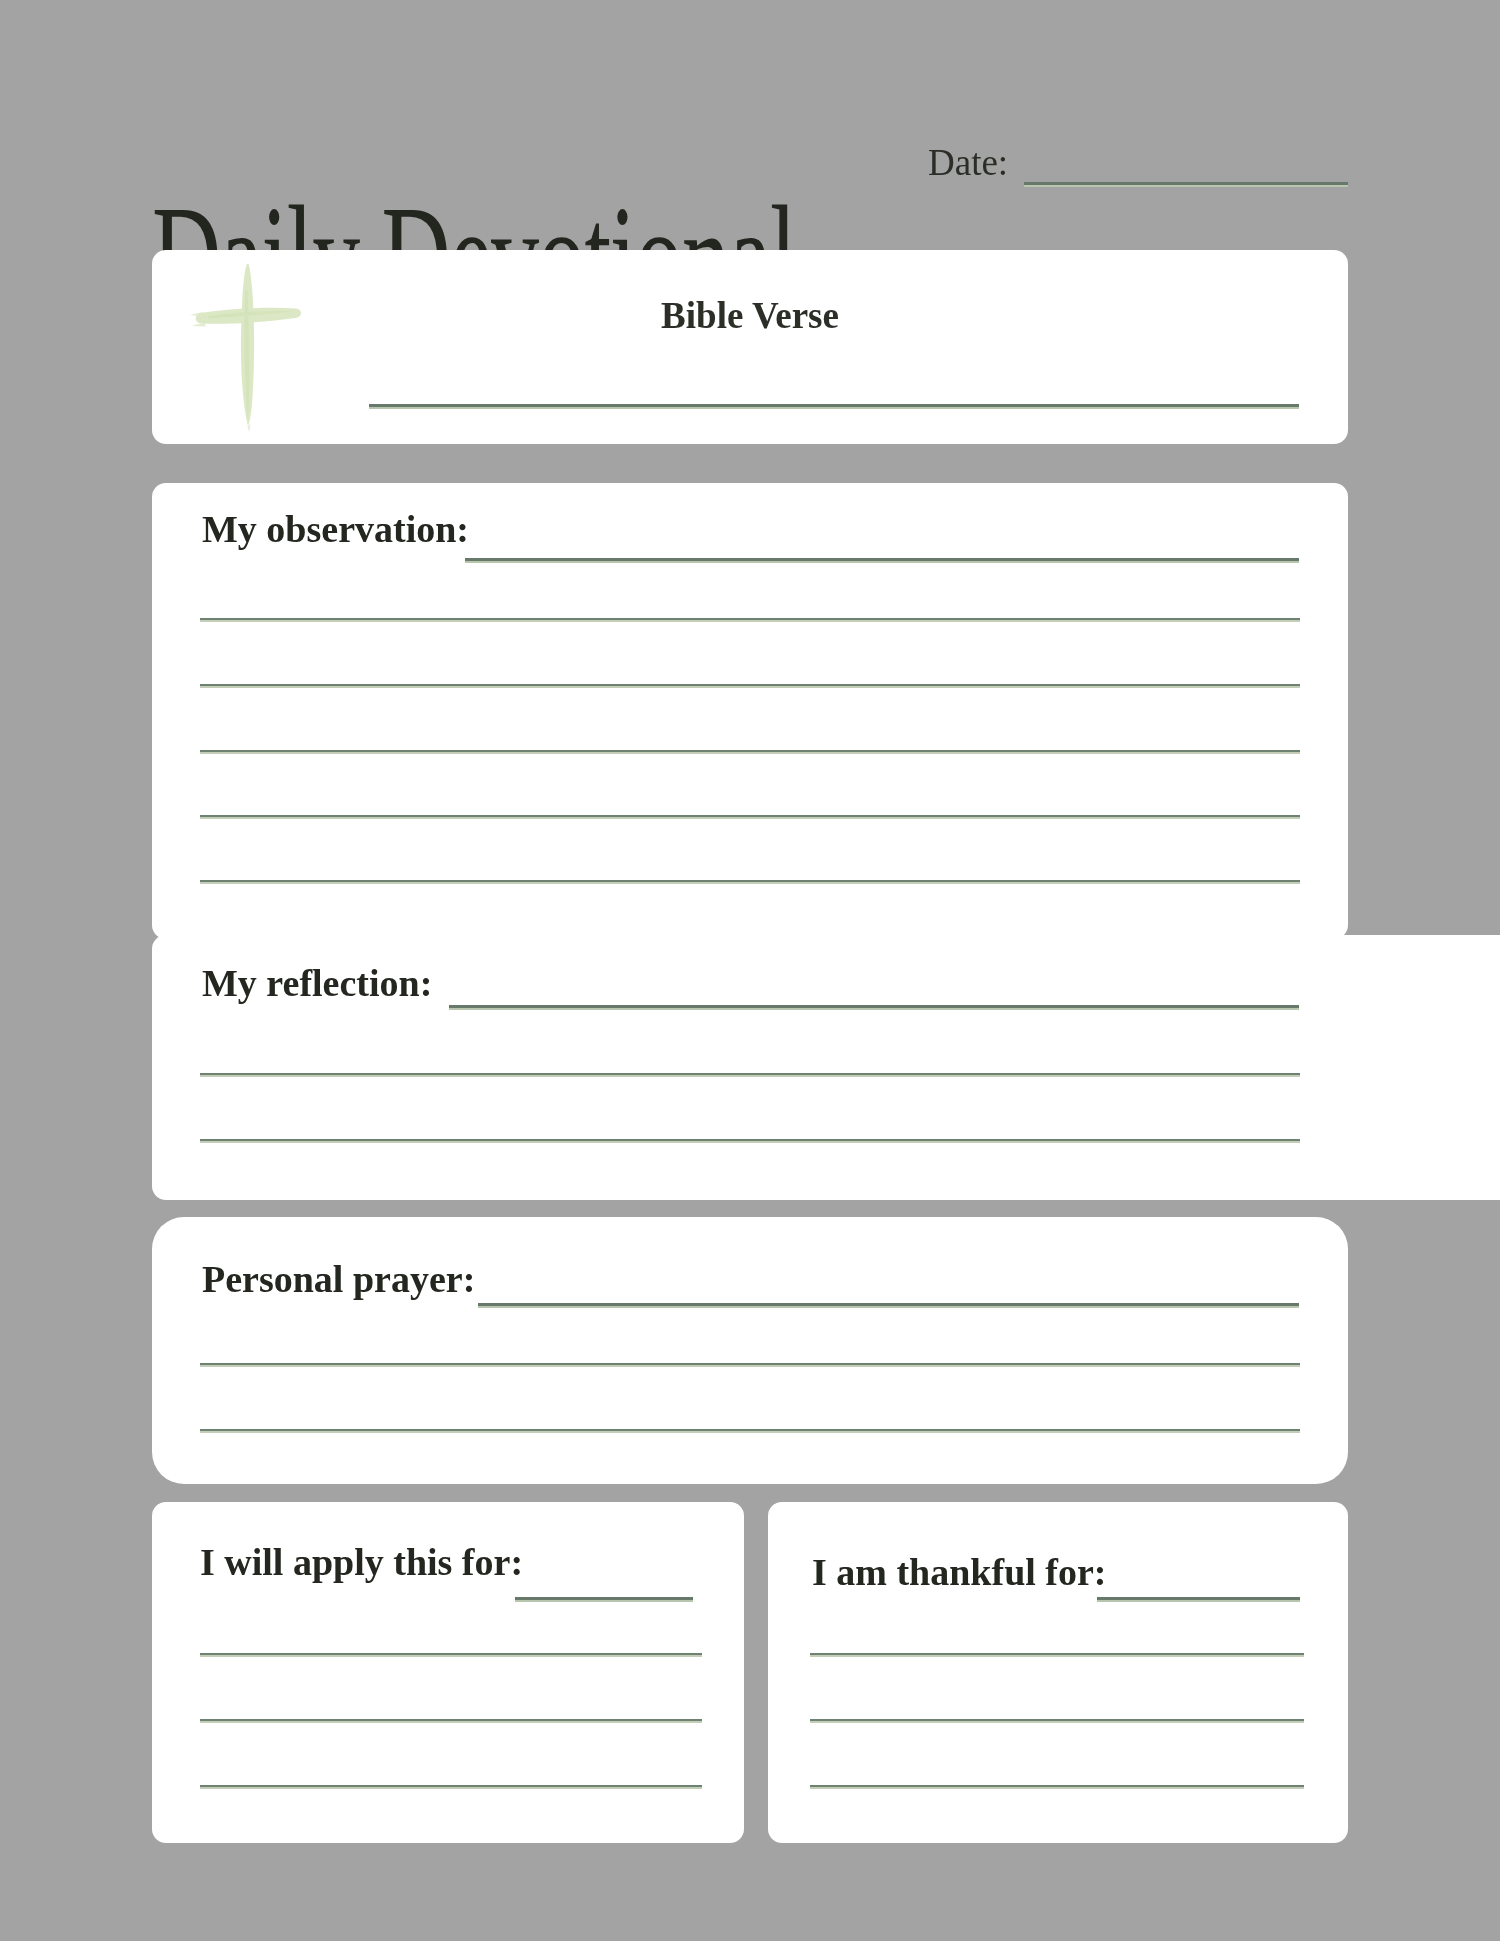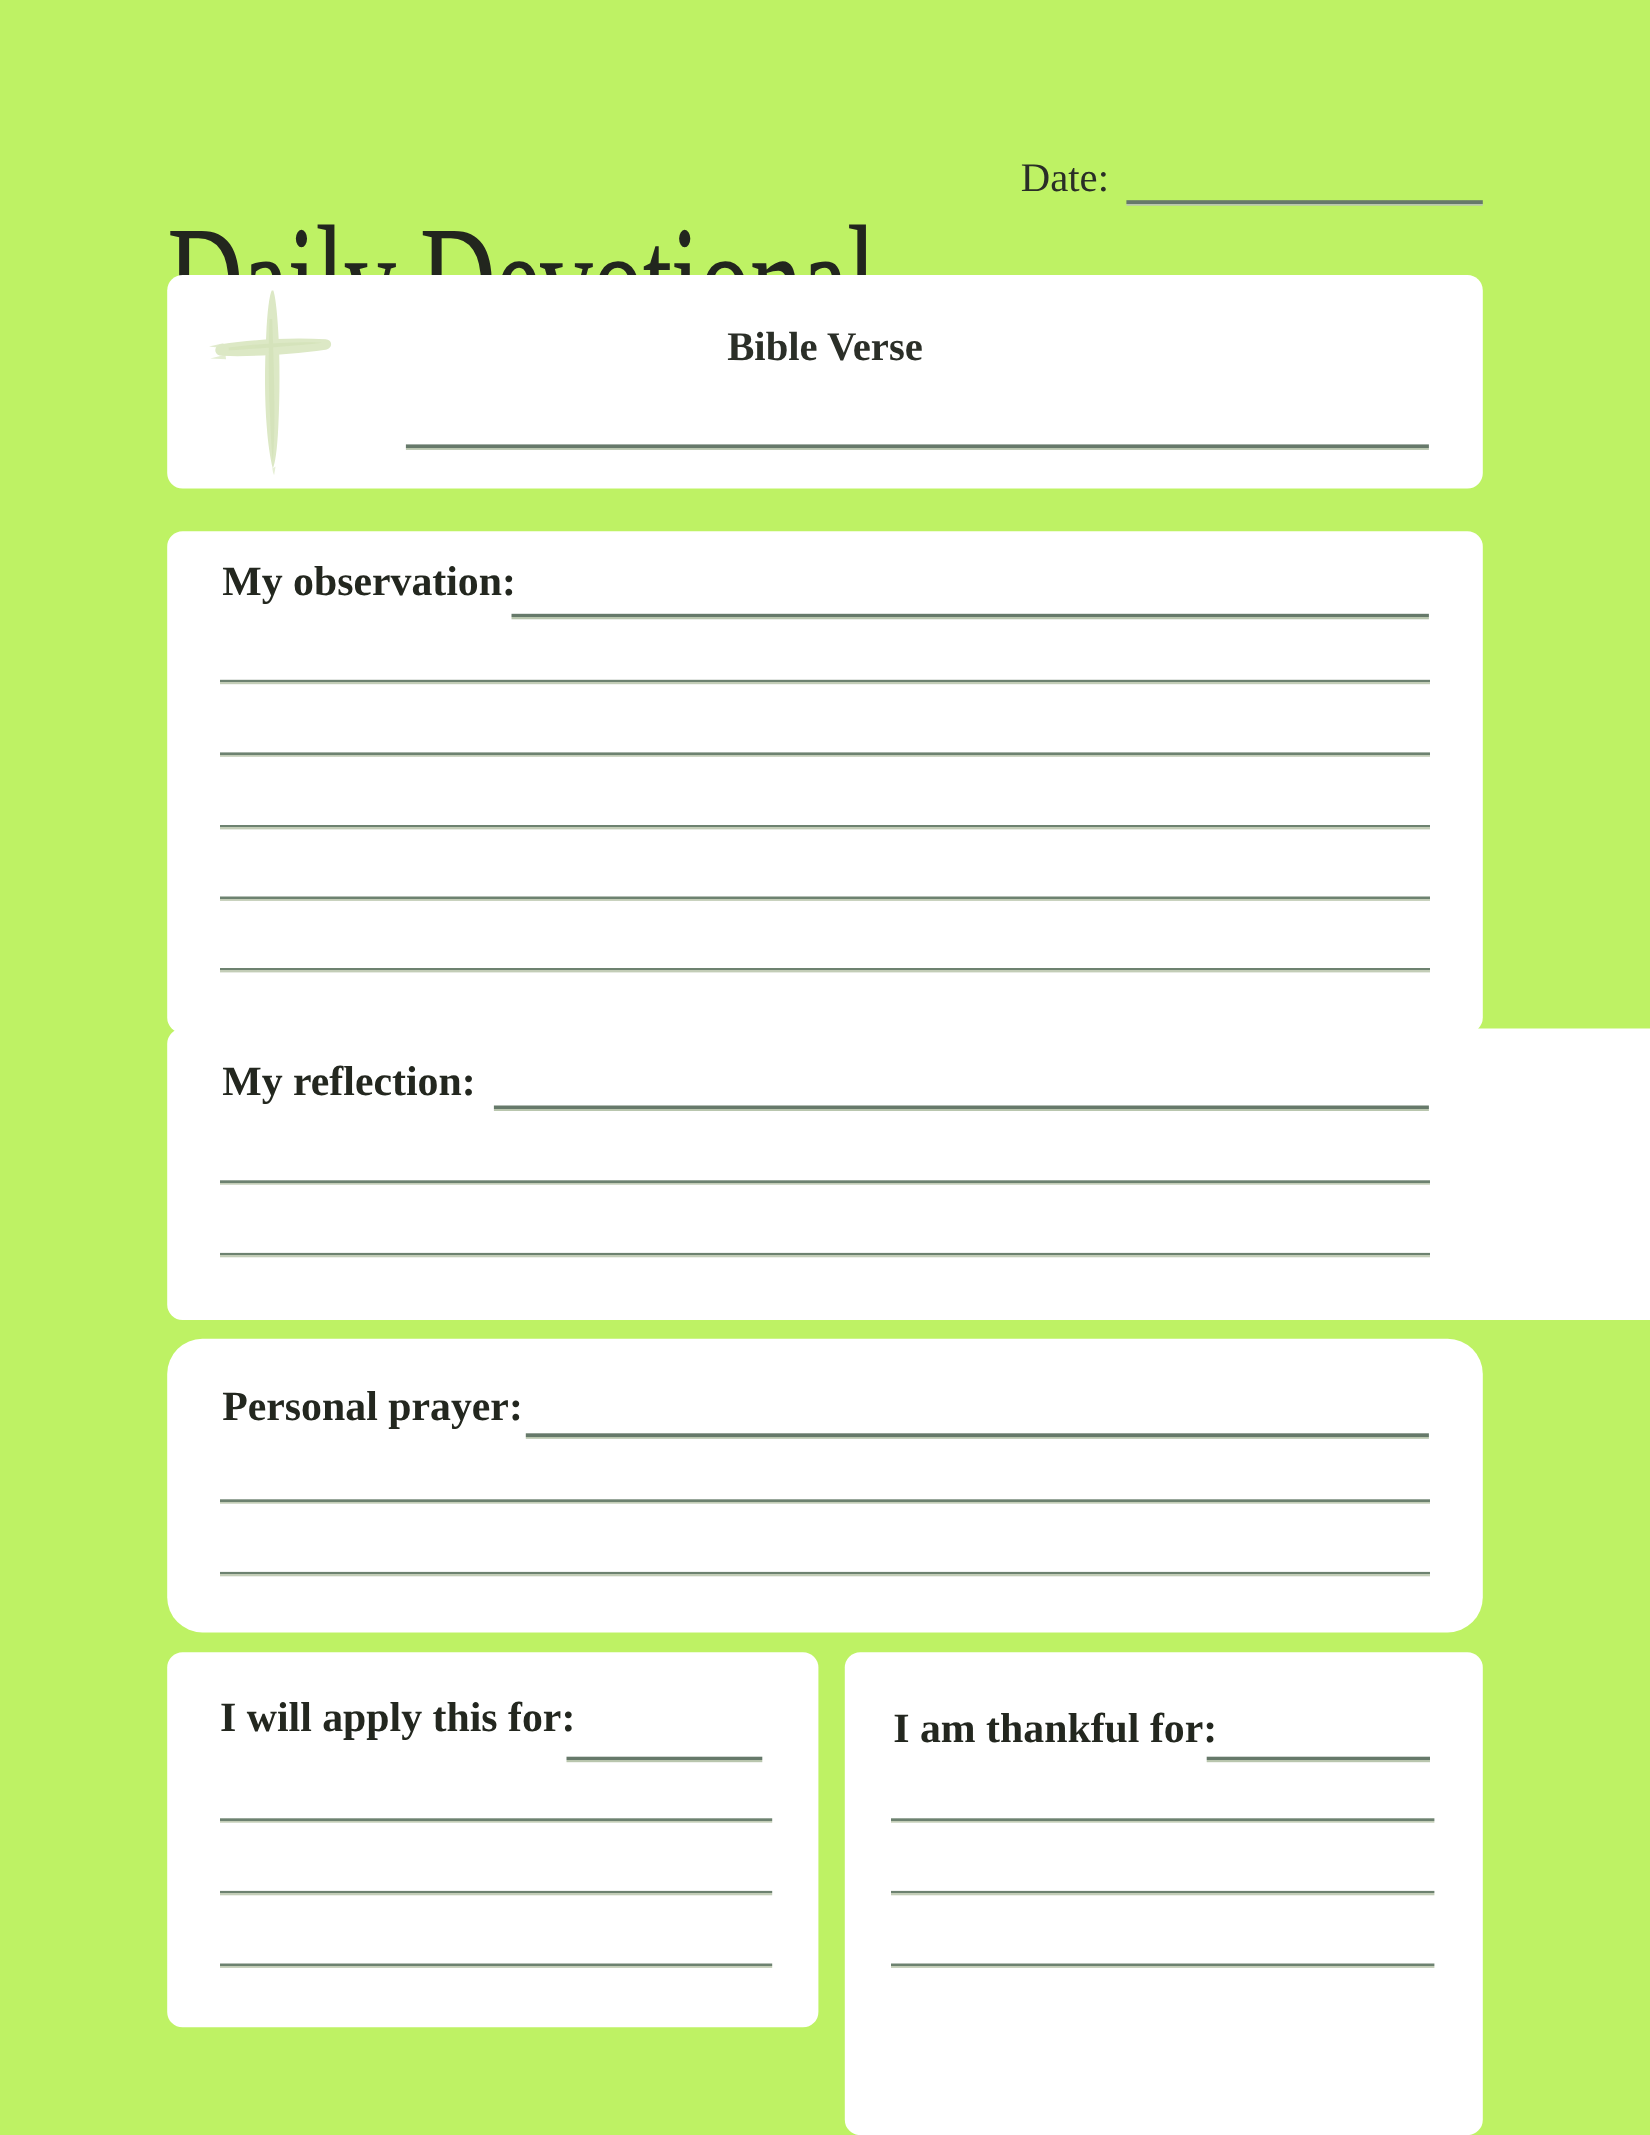--- a/index.html
+++ b/index.html
@@ -1,34 +1,34 @@
 <!DOCTYPE html>
 <html><head>
 <meta charset="utf-8">
 <style>
   html,body{margin:0;padding:0;background:#e9ece0;}
   .canvas{
-    position:relative;width:1500px;height:1941px;background:#bef264;
+    position:relative;width:1500px;height:1941px;background:#a3a3a3;
     font-family:"Liberation Serif",serif;color:#22261e;overflow:hidden;
   }
   .page-title{
     position:absolute;left:152px;top:82px;font-size:150px;line-height:1;
     font-weight:400;white-space:nowrap;letter-spacing:-2px;
     transform:scaleX(0.64);transform-origin:left top;color:#22261e;
   }
   .date-label{
     position:absolute;left:928px;top:144px;font-size:37px;line-height:1;color:#2a2e27;
   }
   .card{position:absolute;background:#ffffff;border-radius:14px;}
   .card-bible   {left:152px;top:250px; width:1196px;height:194px;}
   .card-obs     {left:152px;top:459px; width:1196px;height:456px;margin-top:24px;}
   .card-refl    {left:152px;top:935px; width:1400px;height:265px;}
   .card-prayer  {left:152px;top:1217px;width:1196px;height:267px;border-radius:32px;}
   .card-apply   {left:152px;top:1502px;width:592px; height:341px;}
-  .card-thankful{left:768px;top:1502px;width:580px; height:439px;}
+  .card-thankful{left:768px;top:1502px;width:580px; height:341px;}
   .section-label{
     position:absolute;font-weight:700;font-size:38px;line-height:1;
     white-space:nowrap;color:#23271f;
   }
   .bible-heading{
     position:absolute;left:0;right:0;top:16px;text-align:center;
     font-weight:700;font-size:37px;line-height:1;color:#2b2f28;
   }
   .rule{
     position:absolute;height:5px;

